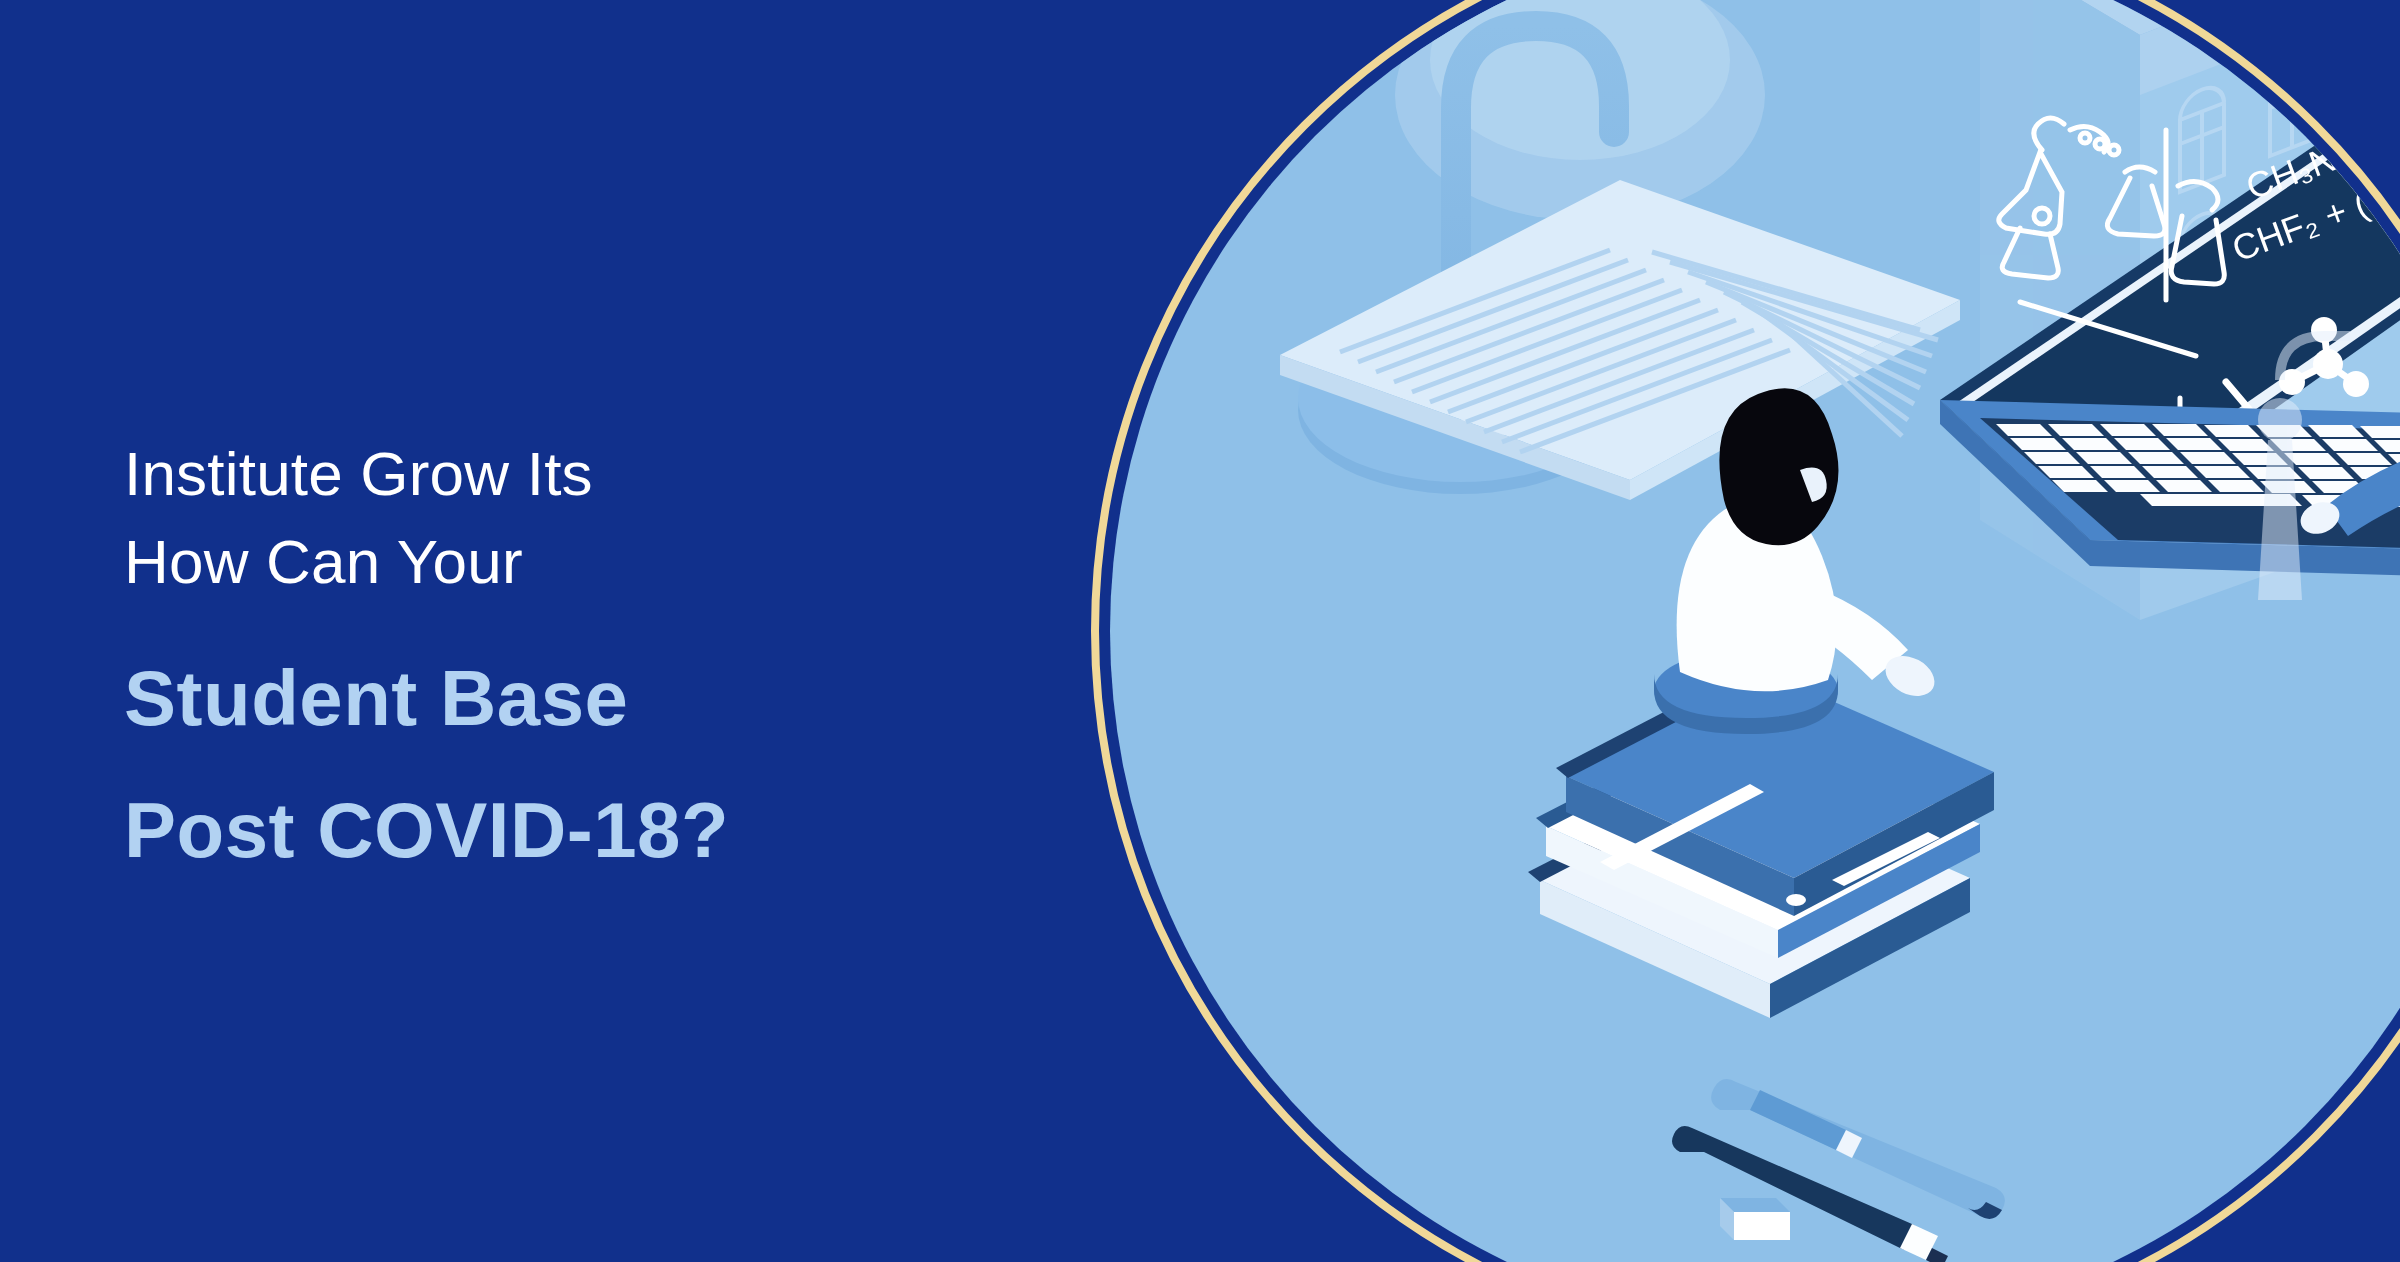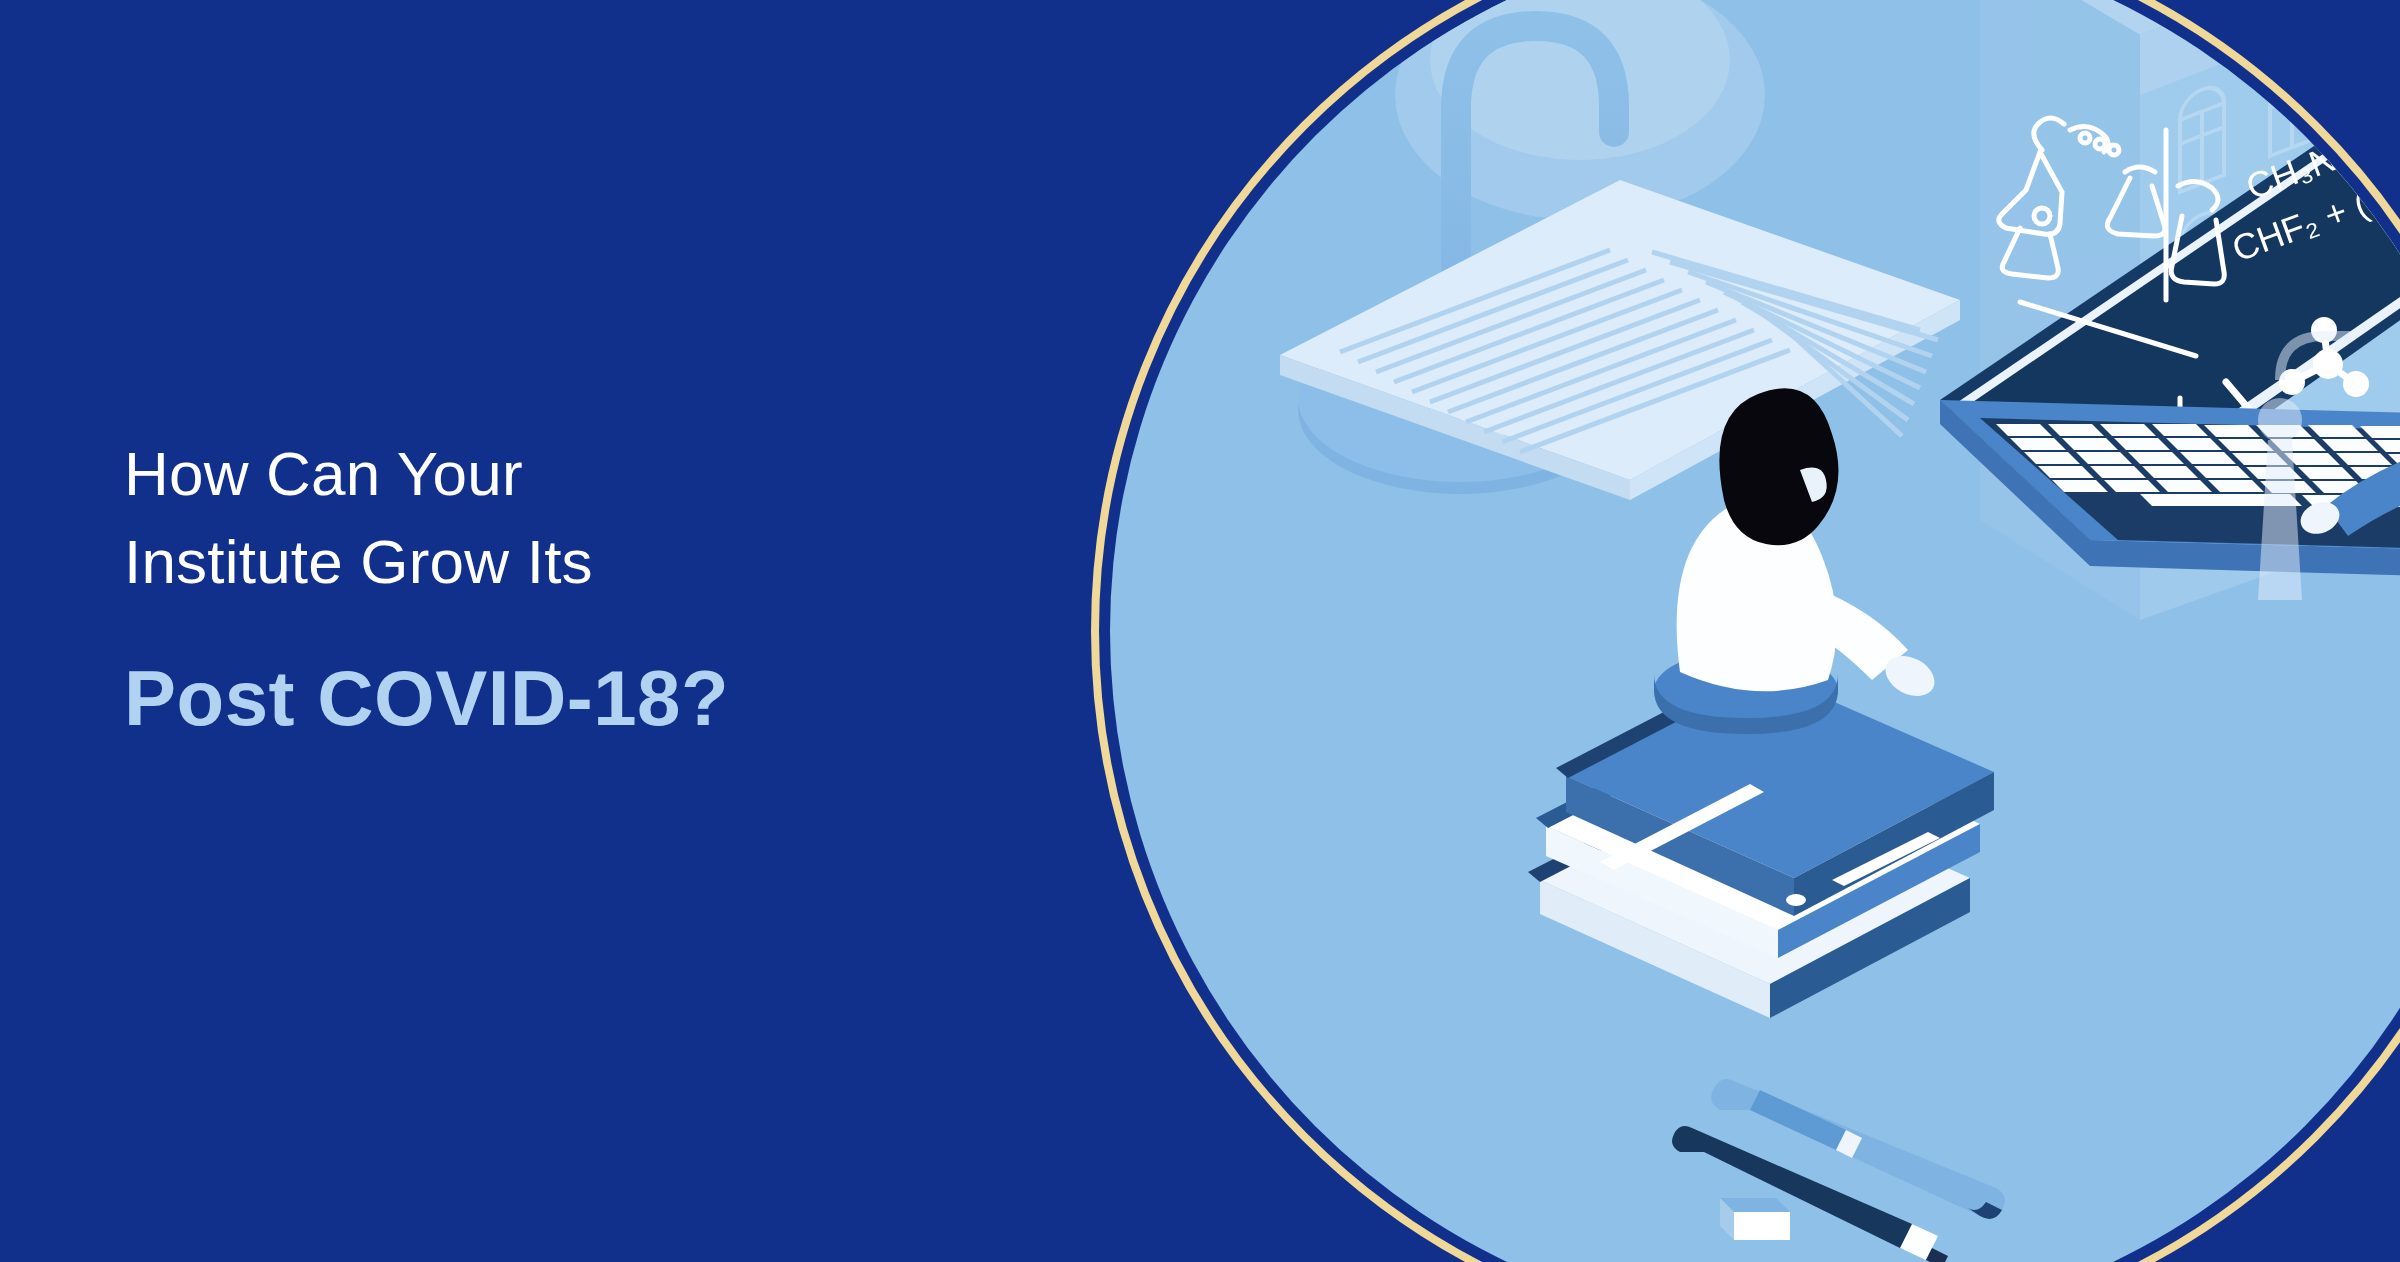--- a/index.html
+++ b/index.html
@@ -394,19 +394,20 @@
           <path d="M1300,380 q0,-44 44,-44 l26,0" fill="none" stroke="#e3eefb" stroke-width="10"></path>
           <circle cx="1300" cy="420" r="22" fill="#e3eefb"></circle>
           <polygon points="1288,440 1312,440 1322,600 1278,600" fill="#e3eefb"></polygon>
         </g>
 
       </g>
     </svg>
   </div>
 
   <div id="headline">
+    <div class="line-light">Institute Grow Its</div>
     <div class="line-light">How Can Your</div>
-    <div class="line-light">Institute Grow Its</div>
     <div class="spacer"></div>
+    <div class="line-bold">Student Base</div>
     <div class="line-bold">Post COVID-18?</div>
   </div>
 
 </div>
 
 </body></html>

